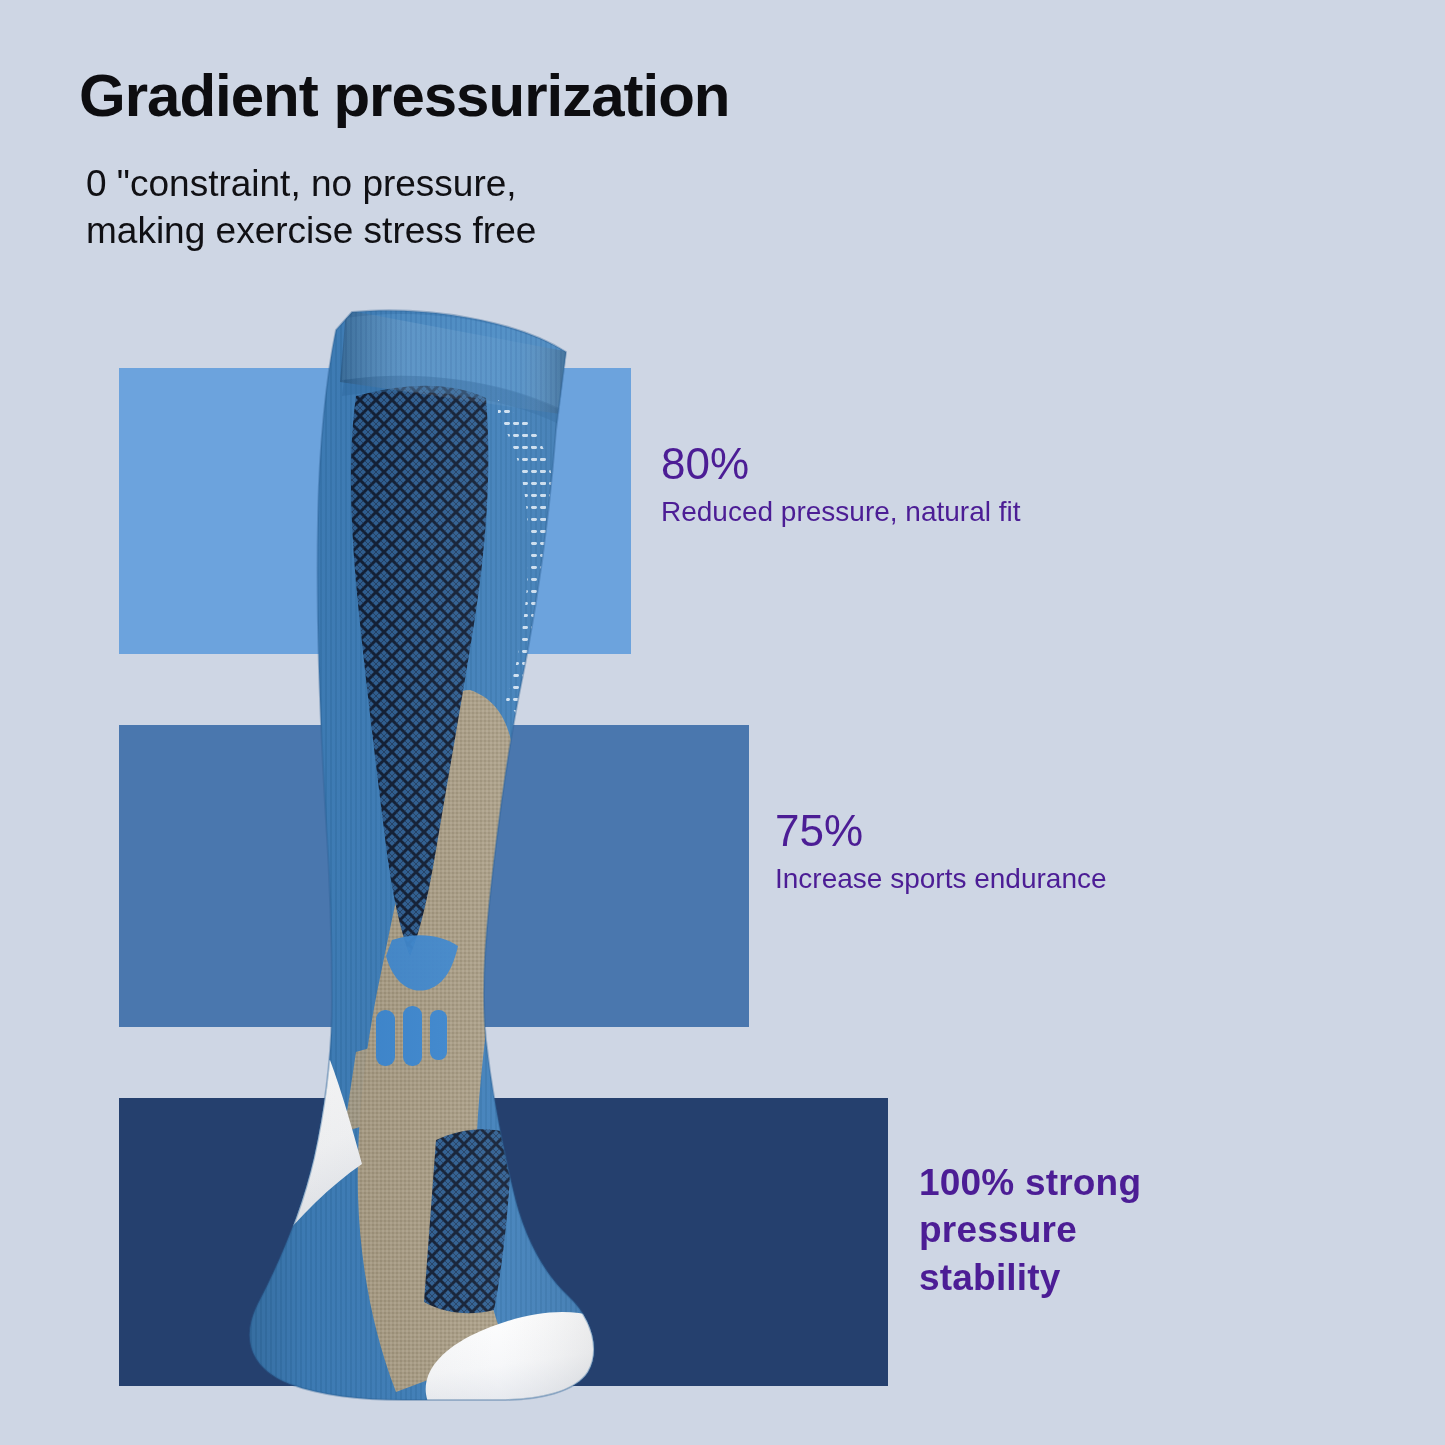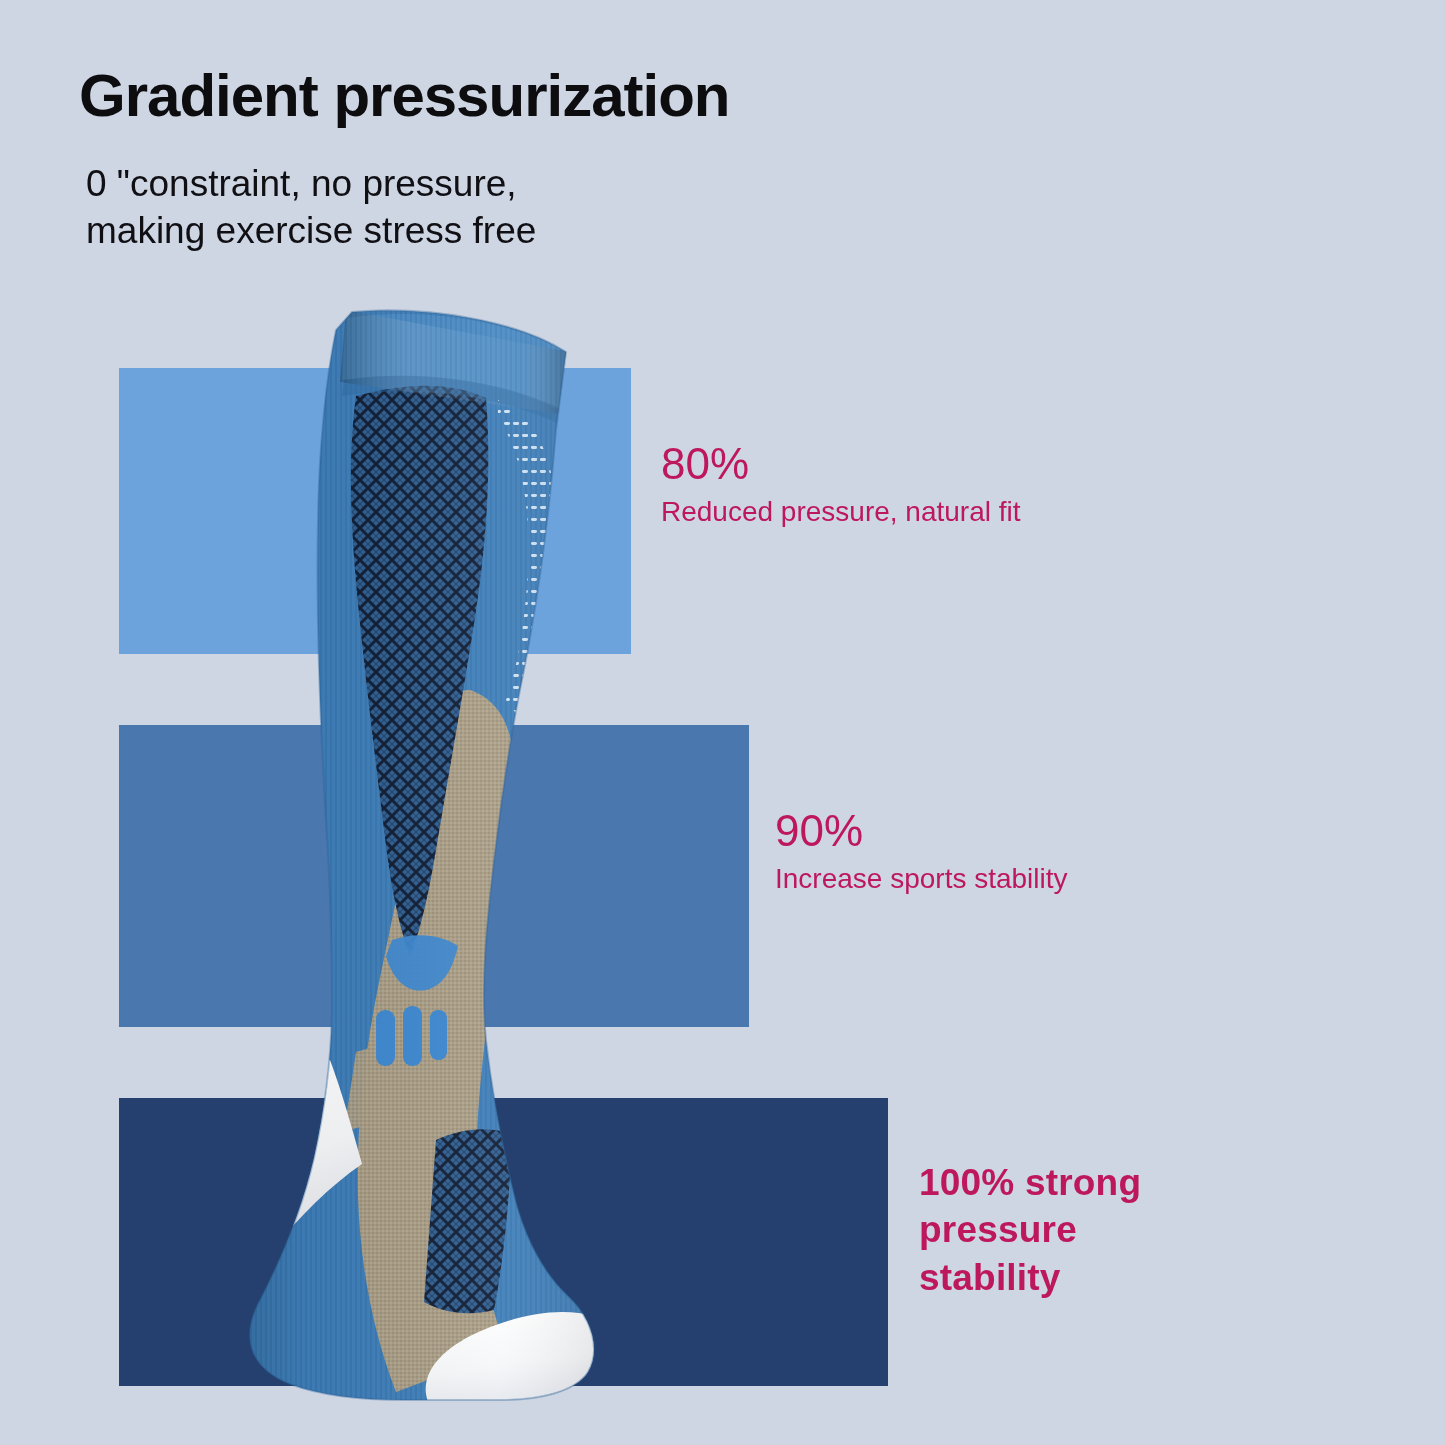--- a/index.html
+++ b/index.html
@@ -43,21 +43,21 @@
   
   .bar {
     position: absolute;
     left: 119px;
   }
   #bar-1 { top: 368px;  width: 512px; height: 286px; background: #6ca3dd; }
   #bar-2 { top: 725px;  width: 630px; height: 302px; background: #4a77ae; }
   #bar-3 { top: 1098px; width: 769px; height: 288px; background: #25406e; }
 
   
-  .callout { position: absolute; color: #be185d; }
+  .callout { position: absolute; color: #4c1d95; }
   .callout .pct {
     font-size: 44px;
     font-weight: normal;
     line-height: 1.05;
     margin-bottom: 10px;
   }
   .callout .desc {
     font-size: 28px;
     font-weight: normal;
     line-height: 1.1;
@@ -272,22 +272,22 @@
 
   <div id="subtitle">0 "constraint, no pressure,
 making exercise stress free</div>
 
   <div class="callout" id="callout-1">
     <div class="pct">80%</div>
     <div class="desc">Reduced pressure, natural fit</div>
   </div>
 
   <div class="callout" id="callout-2">
-    <div class="pct">90%</div>
-    <div class="desc">Increase sports stability</div>
+    <div class="pct">75%</div>
+    <div class="desc">Increase sports endurance</div>
   </div>
 
   <div class="callout" id="callout-3">
     <div class="combo">100% strong
 pressure stability</div>
   </div>
 
 </div>
 
 </body></html>

